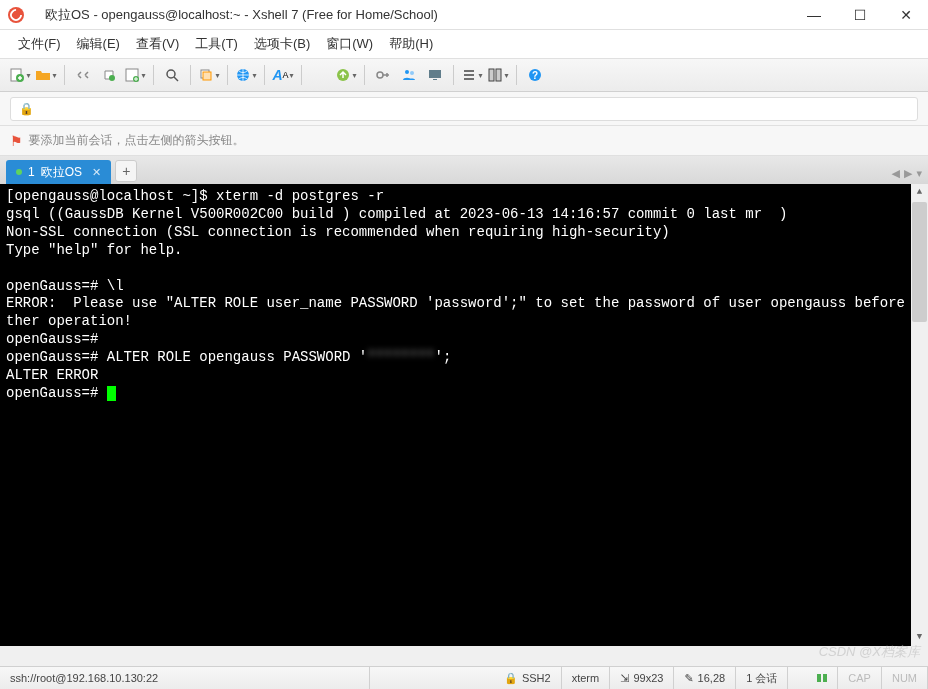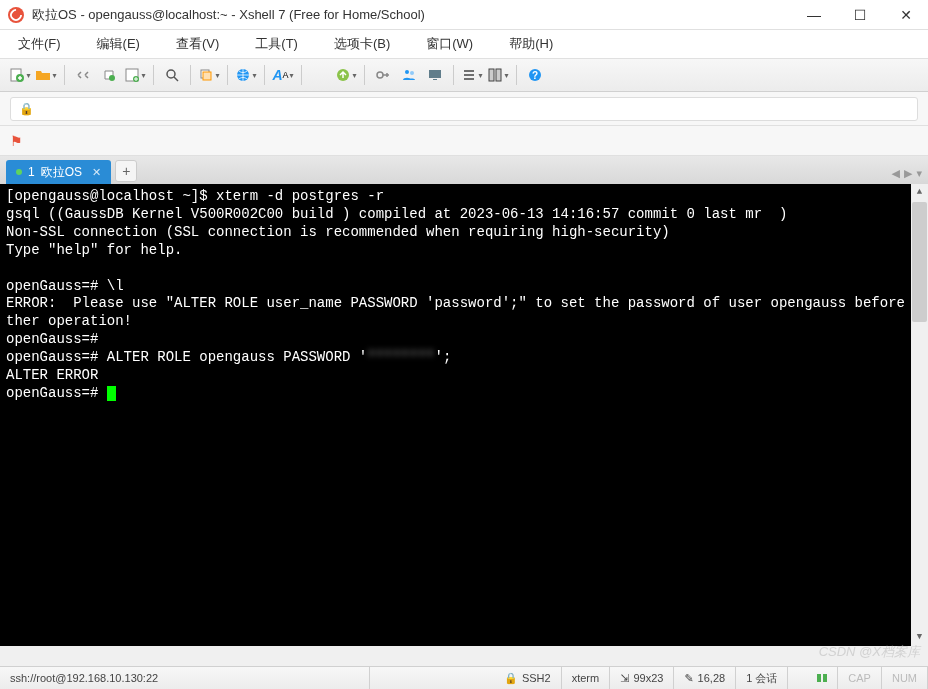--- a/index.html
+++ b/index.html
@@ -1,25 +1,25 @@
 <!DOCTYPE html>
 <html><head>
 <meta charset="utf-8">
 <style>
 * { margin: 0; padding: 0; box-sizing: border-box; }
 body { font-family: "Microsoft YaHei", "Segoe UI", Tahoma, sans-serif; font-size: 12px; background: #f0f0f0; width: 928px; height: 689px; overflow: hidden; position: relative; }
 
 .titlebar { height: 30px; background: #fff; display: flex; align-items: center; padding: 0 8px; border-bottom: 1px solid #e0e0e0; }
 .titlebar .app-icon { width: 16px; height: 16px; background: #e8533c; border-radius: 50%; margin-right: 8px; position: relative; }
 .titlebar .app-icon::after { content: ""; position: absolute; width: 8px; height: 8px; border: 2px solid #fff; border-radius: 50%; border-top-color: transparent; top: 2px; left: 2px; transform: rotate(45deg); }
-.titlebar .title { flex: 1; font-size: 13px; color: #333; }
+.titlebar .title { flex: 1; font-size: 13px; color: #333; margin-left: 13px; }
 .win-controls { display: flex; gap: 18px; align-items: center; }
 .win-btn { width: 28px; height: 20px; display: flex; align-items: center; justify-content: center; cursor: pointer; font-size: 14px; color: #333; }
 
-.menubar { height: 28px; background: #fff; display: flex; align-items: center; padding: 0 10px; gap: 20px; }
+.menubar { height: 28px; background: #fff; display: flex; align-items: center; padding: 0 10px; gap: 0; }
 .menu-item { padding: 4px 8px; font-size: 13px; color: #333; cursor: pointer; }
 
 .toolbar { height: 34px; background: linear-gradient(#f7f7f7, #ececec); border-top: 1px solid #e0e0e0; border-bottom: 1px solid #d0d0d0; display: flex; align-items: center; padding: 0 8px; gap: 2px; }
 .tool-btn { width: 24px; height: 24px; display: flex; align-items: center; justify-content: center; cursor: pointer; border-radius: 2px; position: relative; }
 .tool-btn .drop { font-size: 8px; color: #666; margin-left: 1px; }
 .tool-sep { width: 1px; height: 20px; background: #ccc; margin: 0 4px; }
 .ico { width: 16px; height: 16px; display: inline-block; }
 
 .addrbar { height: 34px; background: #f7f7f7; border-bottom: 1px solid #e0e0e0; display: flex; align-items: center; padding: 0 10px; }
 .addr-input { flex: 1; height: 24px; background: #fff; border: 1px solid #ddd; border-radius: 3px; display: flex; align-items: center; padding: 0 8px; gap: 6px; color: #999; font-size: 12px; }
@@ -191,20 +191,21 @@
 </div>
 
 <div class="addrbar">
   <div class="addr-input">
     <span class="lock-ico">🔒</span>
   </div>
 </div>
 
 <div class="hintbar">
   <span class="flag-ico">⚑</span>
+  <span>要添加当前会话，点击左侧的箭头按钮。</span>
 </div>
 
 <div class="tabbar">
   <div class="tab">
     <span class="dot"></span>
     <span>1</span>
     <span>欧拉OS</span>
     <span class="close">✕</span>
   </div>
   <div class="tab-add">+</div>

